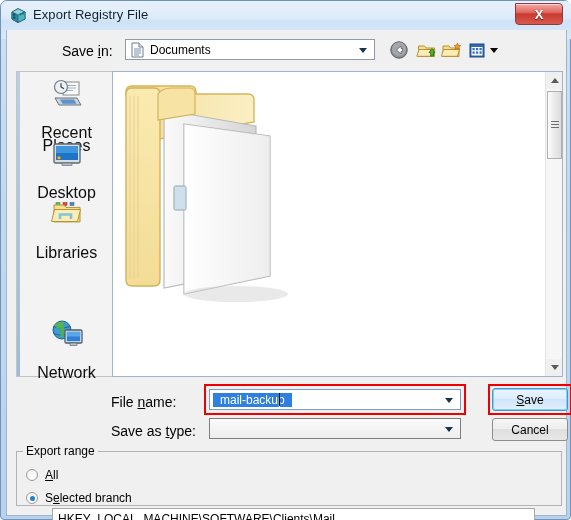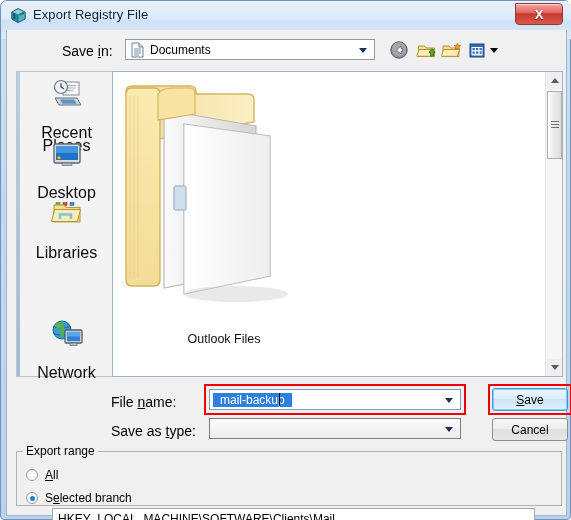--- a/index.html
+++ b/index.html
@@ -410,21 +410,20 @@
             <line x1="6" y1="16" x2="6" y2="198"></line>
             <line x1="10" y1="16" x2="10" y2="198"></line>
             <line x1="14" y1="16" x2="14" y2="198"></line>
           </g>
           <path d="M34 14 q4 -6 14 -6 h18 q5 0 5 6 v20 l-37 6 z" fill="#f7e3a4" stroke="#d3b257" stroke-width="1.1"></path>
 
           <rect x="50" y="106" width="12" height="24" rx="1.5" fill="#cfe0ea" stroke="#8fa7b6" stroke-width="1"></rect>
 
           <ellipse cx="112" cy="214" rx="52" ry="8" fill="#cfcfcf" opacity=".45"></ellipse>
         </svg>
-        <div class="flbl">Outlook Files</div>
       </div>
 
       <div id="vscroll">
         <div id="sb-up" class="sb-arrow">
             <span class="sb-tri-up"></span>
           </div>
         <div id="sb-thumb">
             <span class="grip"></span>
           </div>
         <div id="sb-down" class="sb-arrow">

